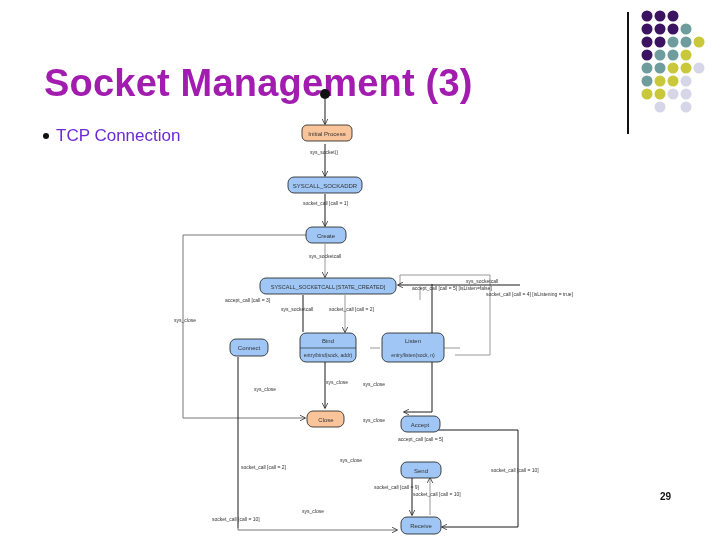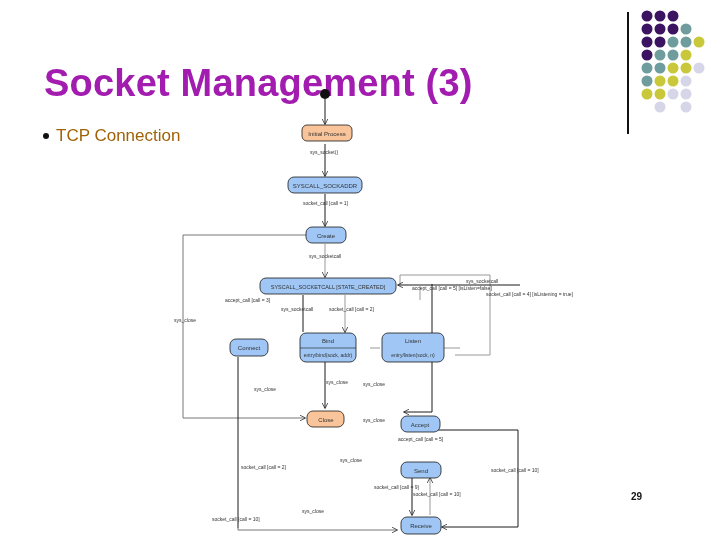--- a/index.html
+++ b/index.html
@@ -1,25 +1,25 @@
 <!DOCTYPE html>
 <html><head>
 <meta charset="utf-8">
 <style>
   html, body { margin: 0; padding: 0; background: #ffffff; }
   body { width: 720px; height: 540px; position: relative; overflow: hidden;
          font-family: "Liberation Sans", sans-serif; }
   .title { position: absolute; left: 44px; top: 62px; font-size: 38px; font-weight: bold;
            color: #a21caf; letter-spacing: 0.2px; white-space: nowrap; margin: 0; }
-  .subtitle { position: absolute; left: 56px; top: 126px; font-size: 17px; color: #a16207;
+  .subtitle { position: absolute; left: 56px; top: 126px; font-size: 17px; color: #6d28d9;
               white-space: nowrap; }
   .bullet { position: absolute; left: 43px; top: 133px; width: 6px; height: 6px;
             background: #111; border-radius: 50%; }
   .vrule { position: absolute; left: 627px; top: 12px; width: 1.5px; height: 122px; background: #111; }
-  .page-num { position: absolute; left: 631px; top: 491px; font-size: 10px; font-weight: bold; color: #111; }
+  .page-num { position: absolute; left: 660px; top: 491px; font-size: 10px; font-weight: bold; color: #111; }
   .dots { position: absolute; left: 0; top: 0; }
   svg.diagram { position: absolute; left: 0; top: 0; }
   .st text, .lbl { font-family: "Liberation Sans", sans-serif; }
 </style>
 </head>
 <body>
 
 <div class="title">Socket Management (3)</div>
 <div class="bullet"></div>
 <div class="subtitle">TCP Connection</div>

